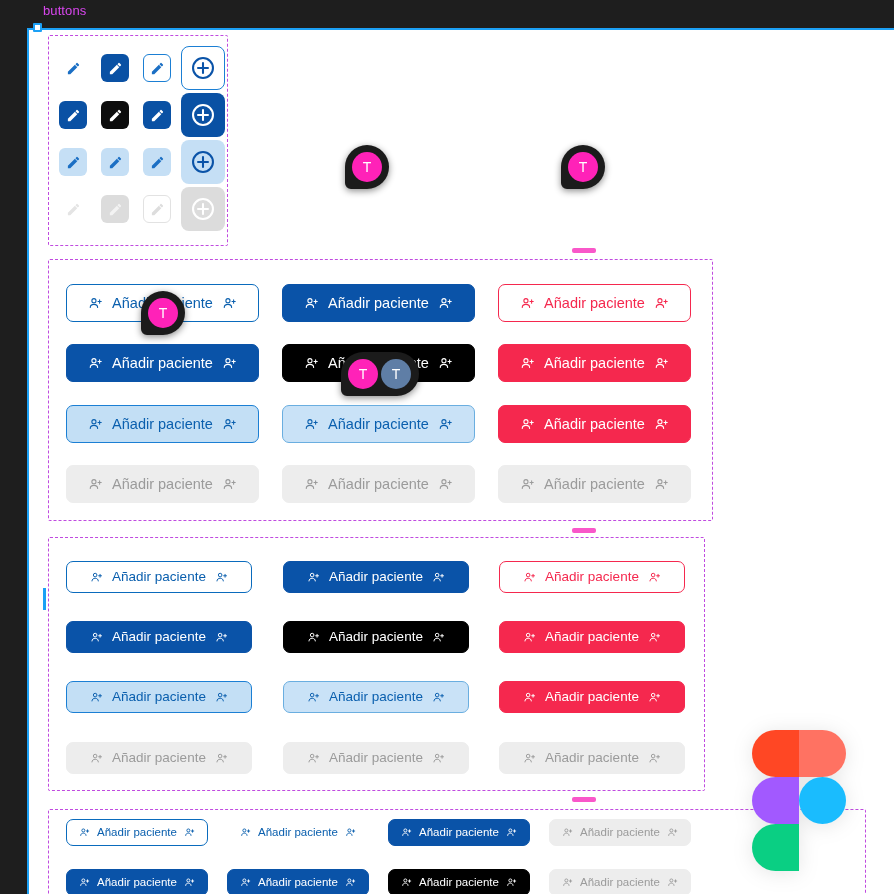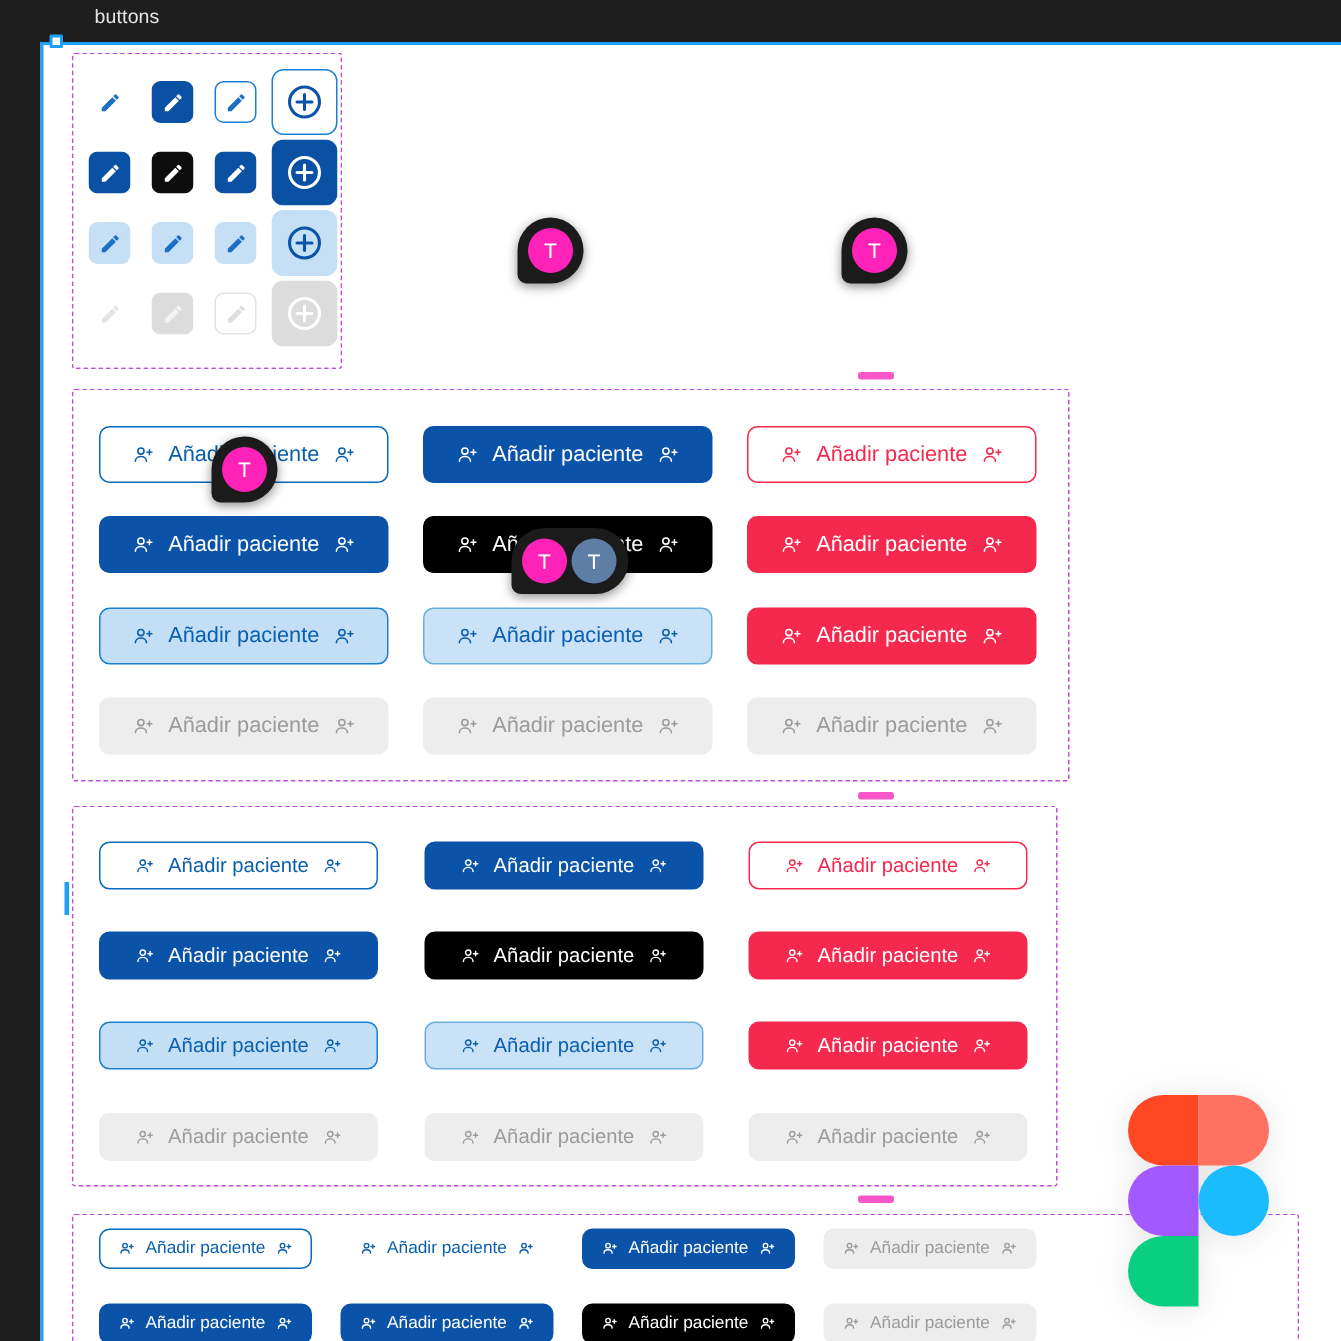--- a/index.html
+++ b/index.html
@@ -13,24 +13,23 @@
     position: relative;
     width: 894px; height: 894px;
     background: #1e1e1e;
   }
 
   
   .frame-label {
     position: absolute;
     left: 43px; top: 3px;
     font-size: 13px;
-    color: #e5e5e5;
+    color: #d946ef;
     letter-spacing: .1px;
     white-space: nowrap;
-    margin-left: 20px;
   }
 
   
   .frame-page {
     position: absolute;
     left: 27px; top: 28px;
     width: 867px; height: 866px;
     background: #ffffff;
     border: 2px solid #1ca0f5;
     border-right: none; border-bottom: none;

